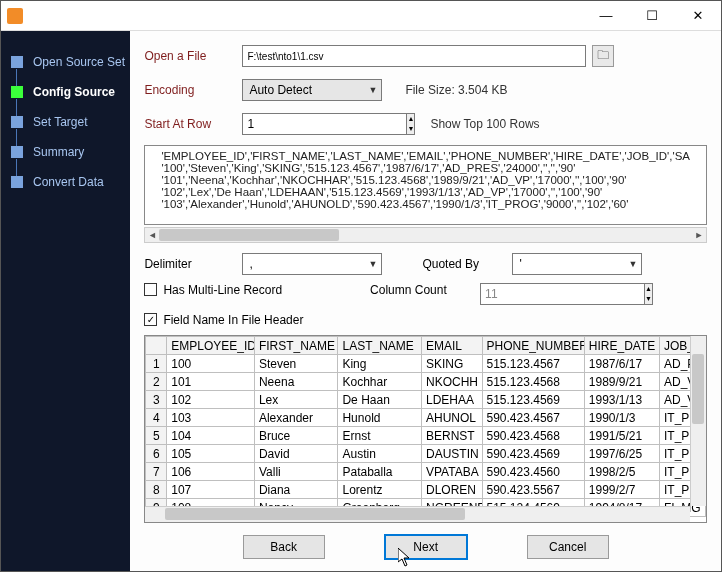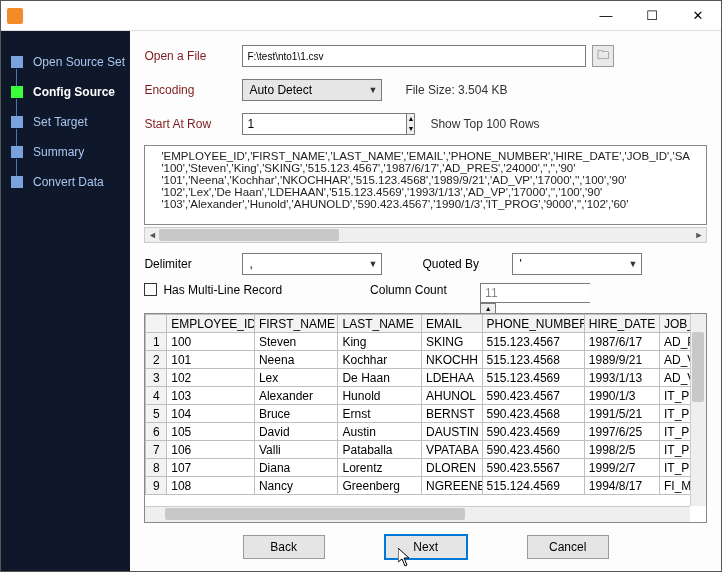--- a/index.html
+++ b/index.html
@@ -153,21 +153,21 @@
   .quoted-lbl { margin-left: 40px; width: 90px;}
   .combo.qt { width: 130px; background:#fff;}
   .chkrow { display:flex; align-items:flex-start; margin-bottom:8px; }
   .chkrow .cb {
     width:13px; height:13px; border:1px solid #333; margin-right:6px;
     display:flex; align-items:center; justify-content:center;
     font-size:10px; color:#000;
   }
   .chkrow .cb.checked::after { content:"✓"; }
   .colcount-lbl { margin-left: 88px; width: 110px; }
-  .spinner.cc { width: 110px; flex-direction: column; }
+  .spinner.cc { width: 110px; }
   .spinner.cc input { color:#888; background:#fff; }
   .tablewrap {
     border:1px solid #888;
     flex:1;
     overflow:hidden;
     position:relative;
     background:#fff;
   }
   table { border-collapse: collapse; width:100%; table-layout:fixed; font-size:12px;}
   th, td {
@@ -313,20 +313,24 @@
       <span class="colcount-lbl">Column Count</span>
       <div class="spinner cc">
         <input value="11" style="">
         <div class="btns">
             <div>▲</div>
             <div>▼</div>
           </div>
       </div>
     </div>
 
+    <div class="chkrow">
+      <div class="cb checked"></div>
+      <span>Field Name In File Header</span>
+    </div>
 
     <div class="tablewrap">
       <table>
         <thead>
           <tr>
             <th class="rownum"></th>
             <th class="col-emp">EMPLOYEE_ID</th>
             <th class="col-fn">FIRST_NAME</th>
             <th class="col-ln">LAST_NAME</th>
             <th class="col-em">EMAIL</th>

